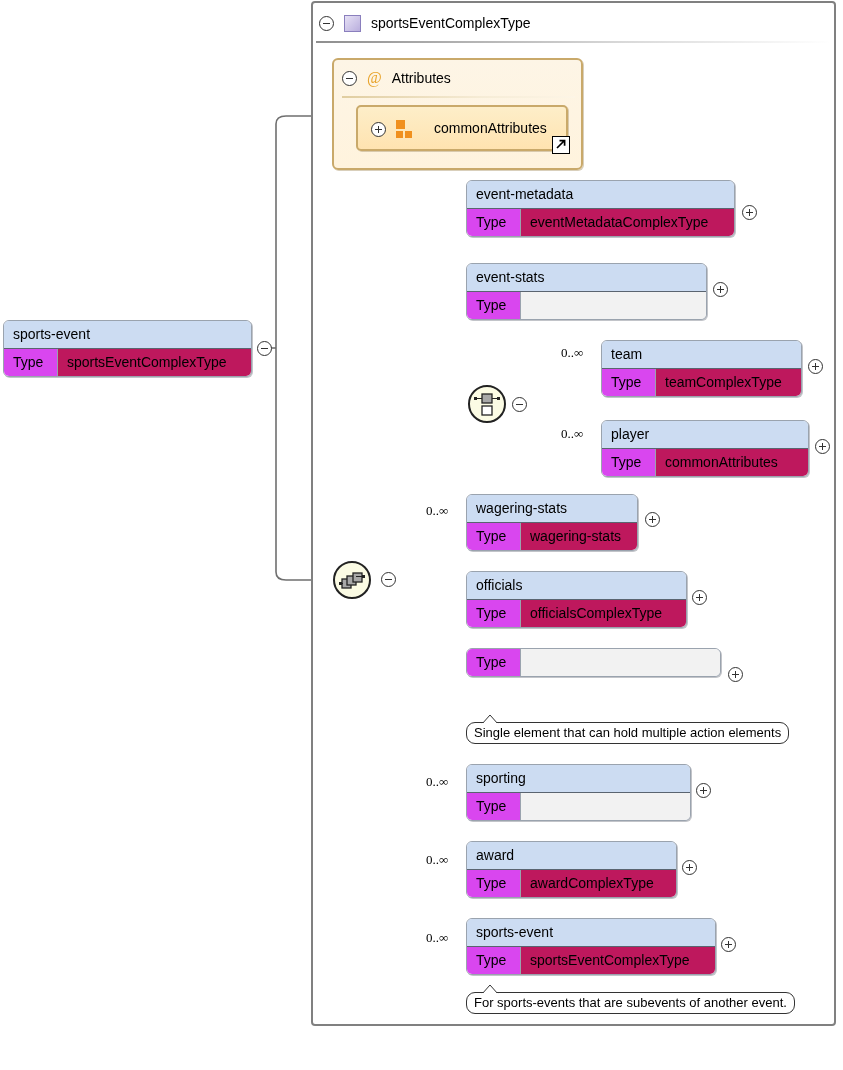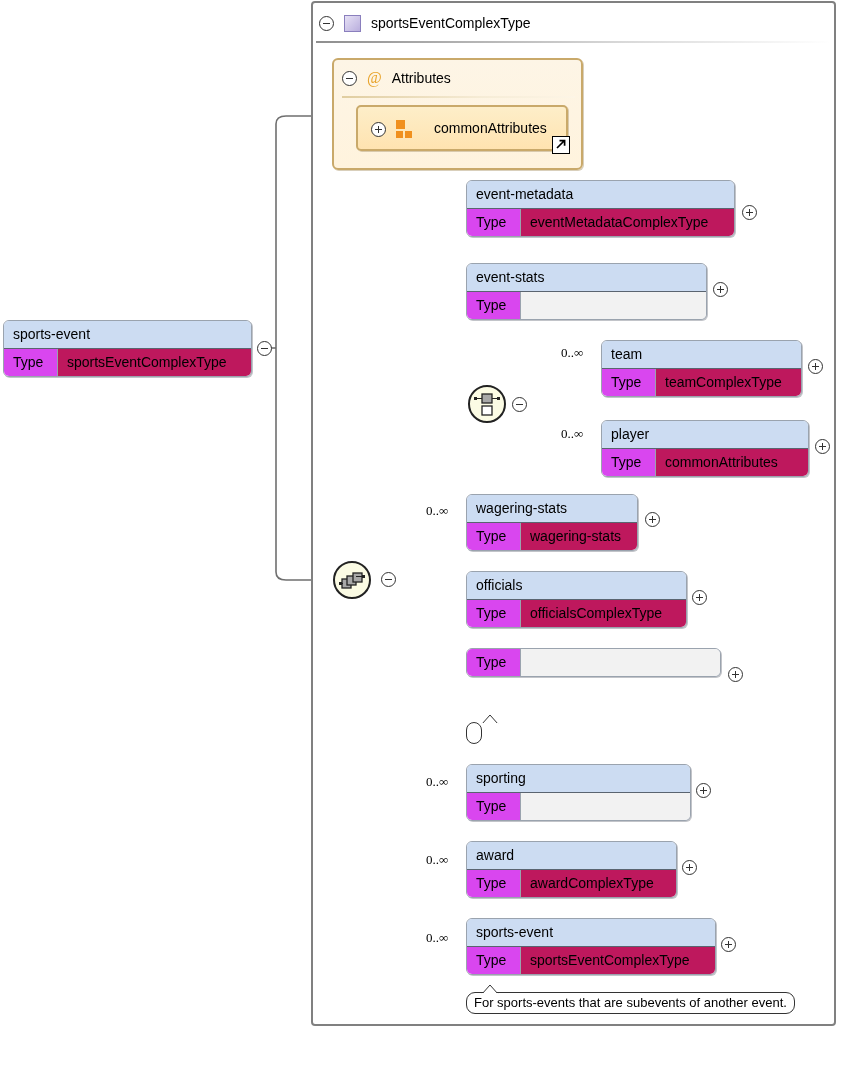--- a/index.html
+++ b/index.html
@@ -395,20 +395,21 @@
   </div>
   <div class="pm plus" style="left:728px; top:667px;"></div>
 
   <div class="note" style="left:466px; top:722px;">
     <span class="tail">
       <svg width="20" height="11" viewBox="0 0 20 11">
         <path d="M1 10 L9 1 L17 10" fill="#ffffff" stroke="#333" stroke-width="1"></path>
         <path d="M1 10 L17 10" stroke="#ffffff" stroke-width="2"></path>
       </svg>
     </span>
+    <span>Single element that can hold multiple action elements</span>
   </div>
 
   <div class="occ" style="left:426px; top:774px;">0..∞</div>
   <div class="node" style="left:466px; top:764px; width:225px;">
     <div class="nm">sporting</div>
     <div class="tp">
       <div class="k">Type</div>
     </div>
   </div>
   <div class="pm plus" style="left:696px; top:783px;"></div>

